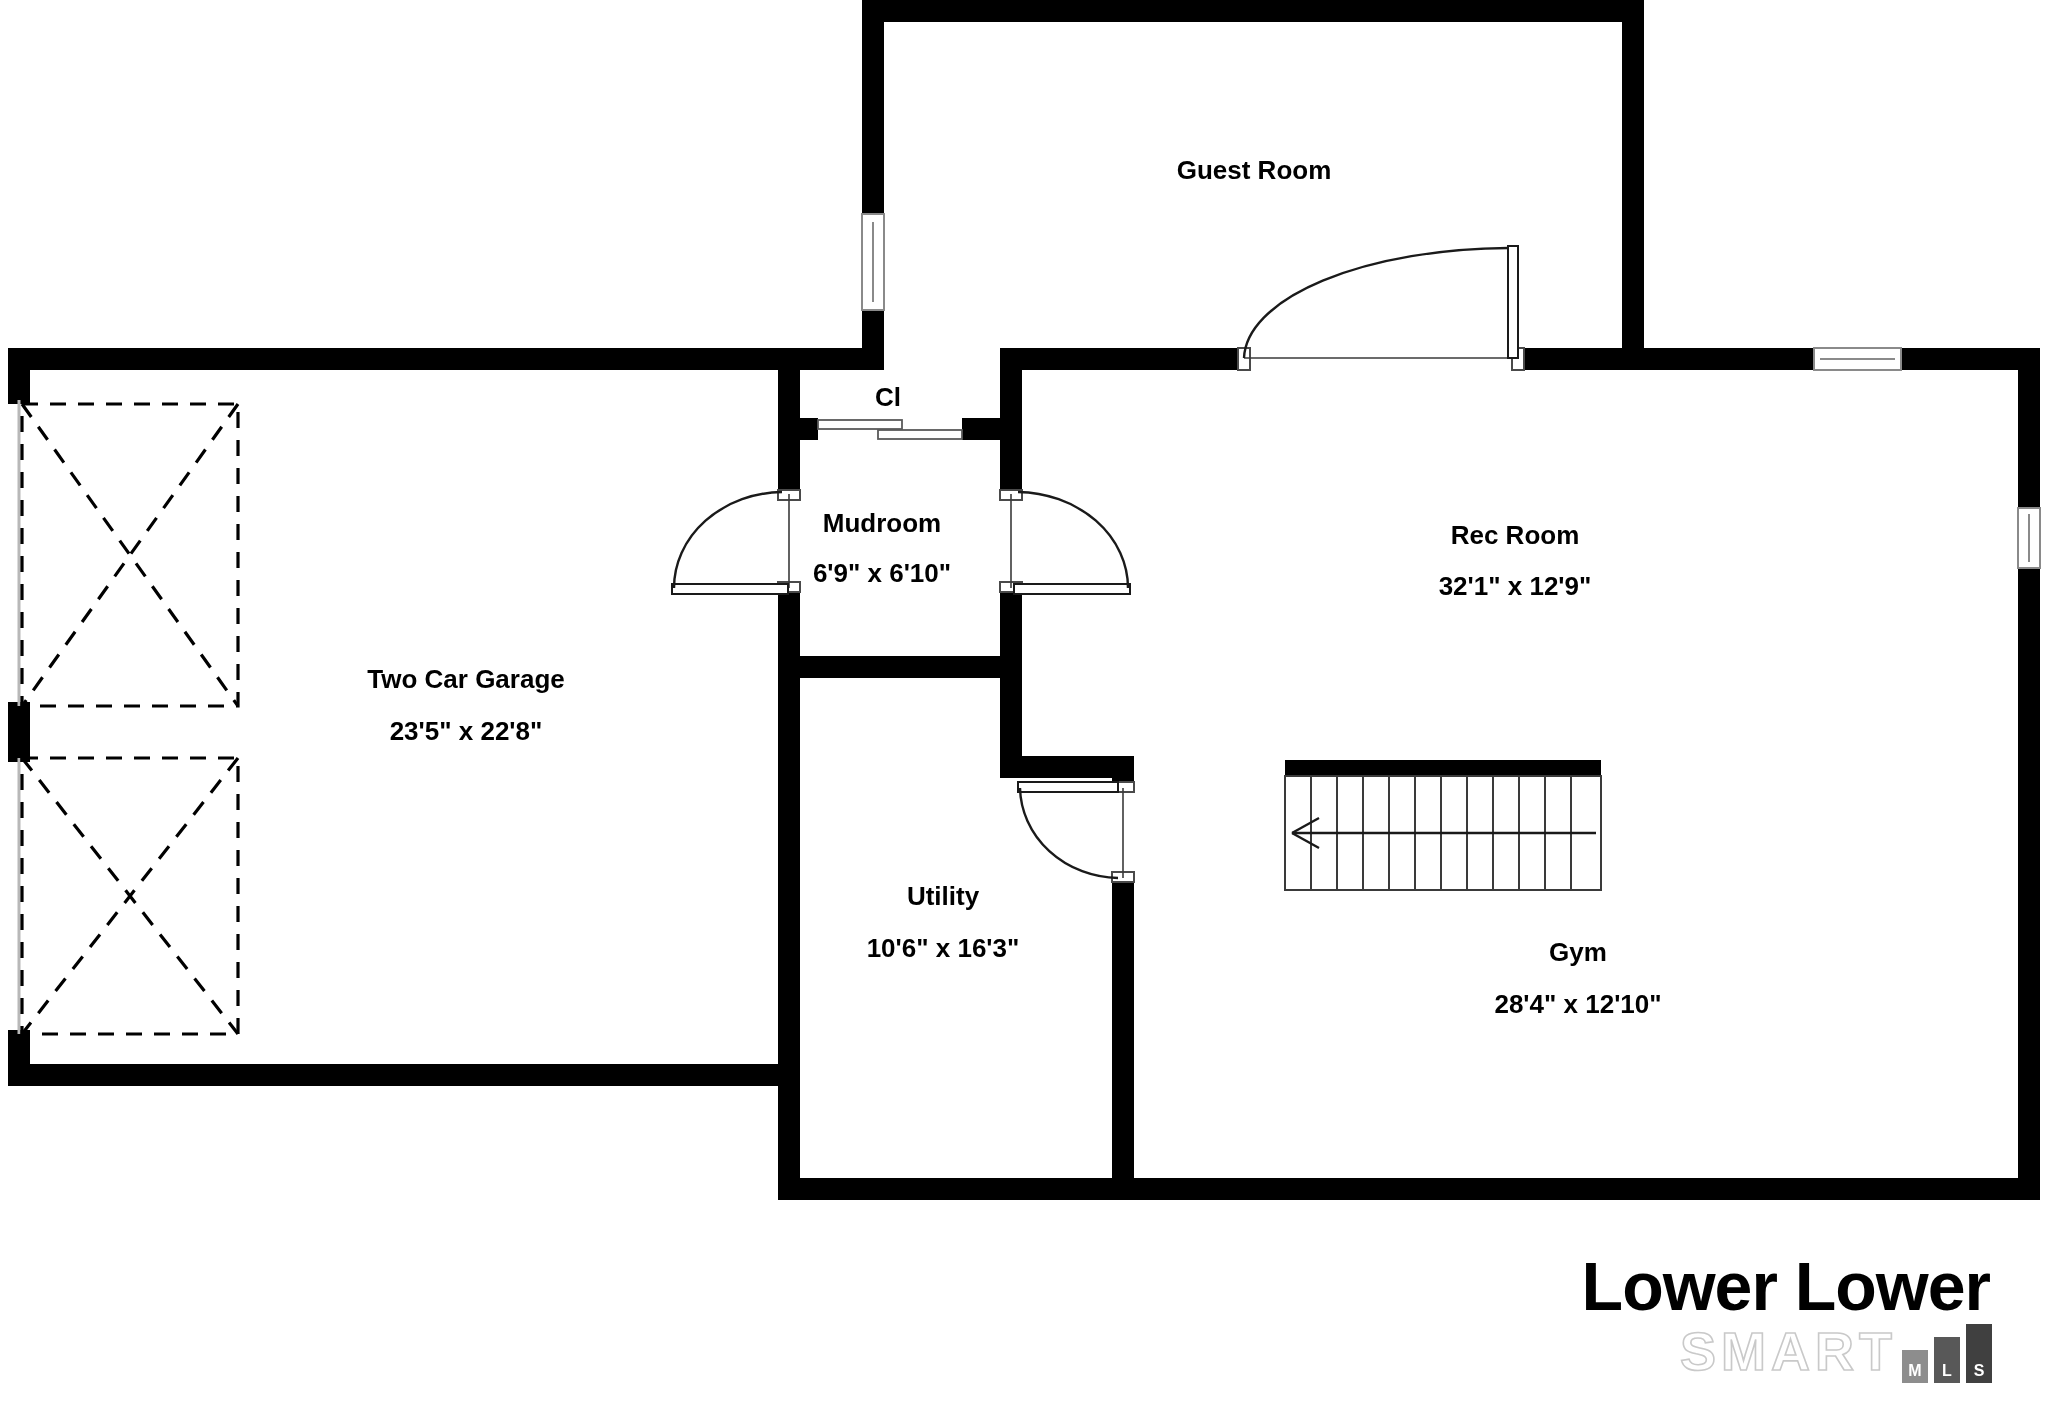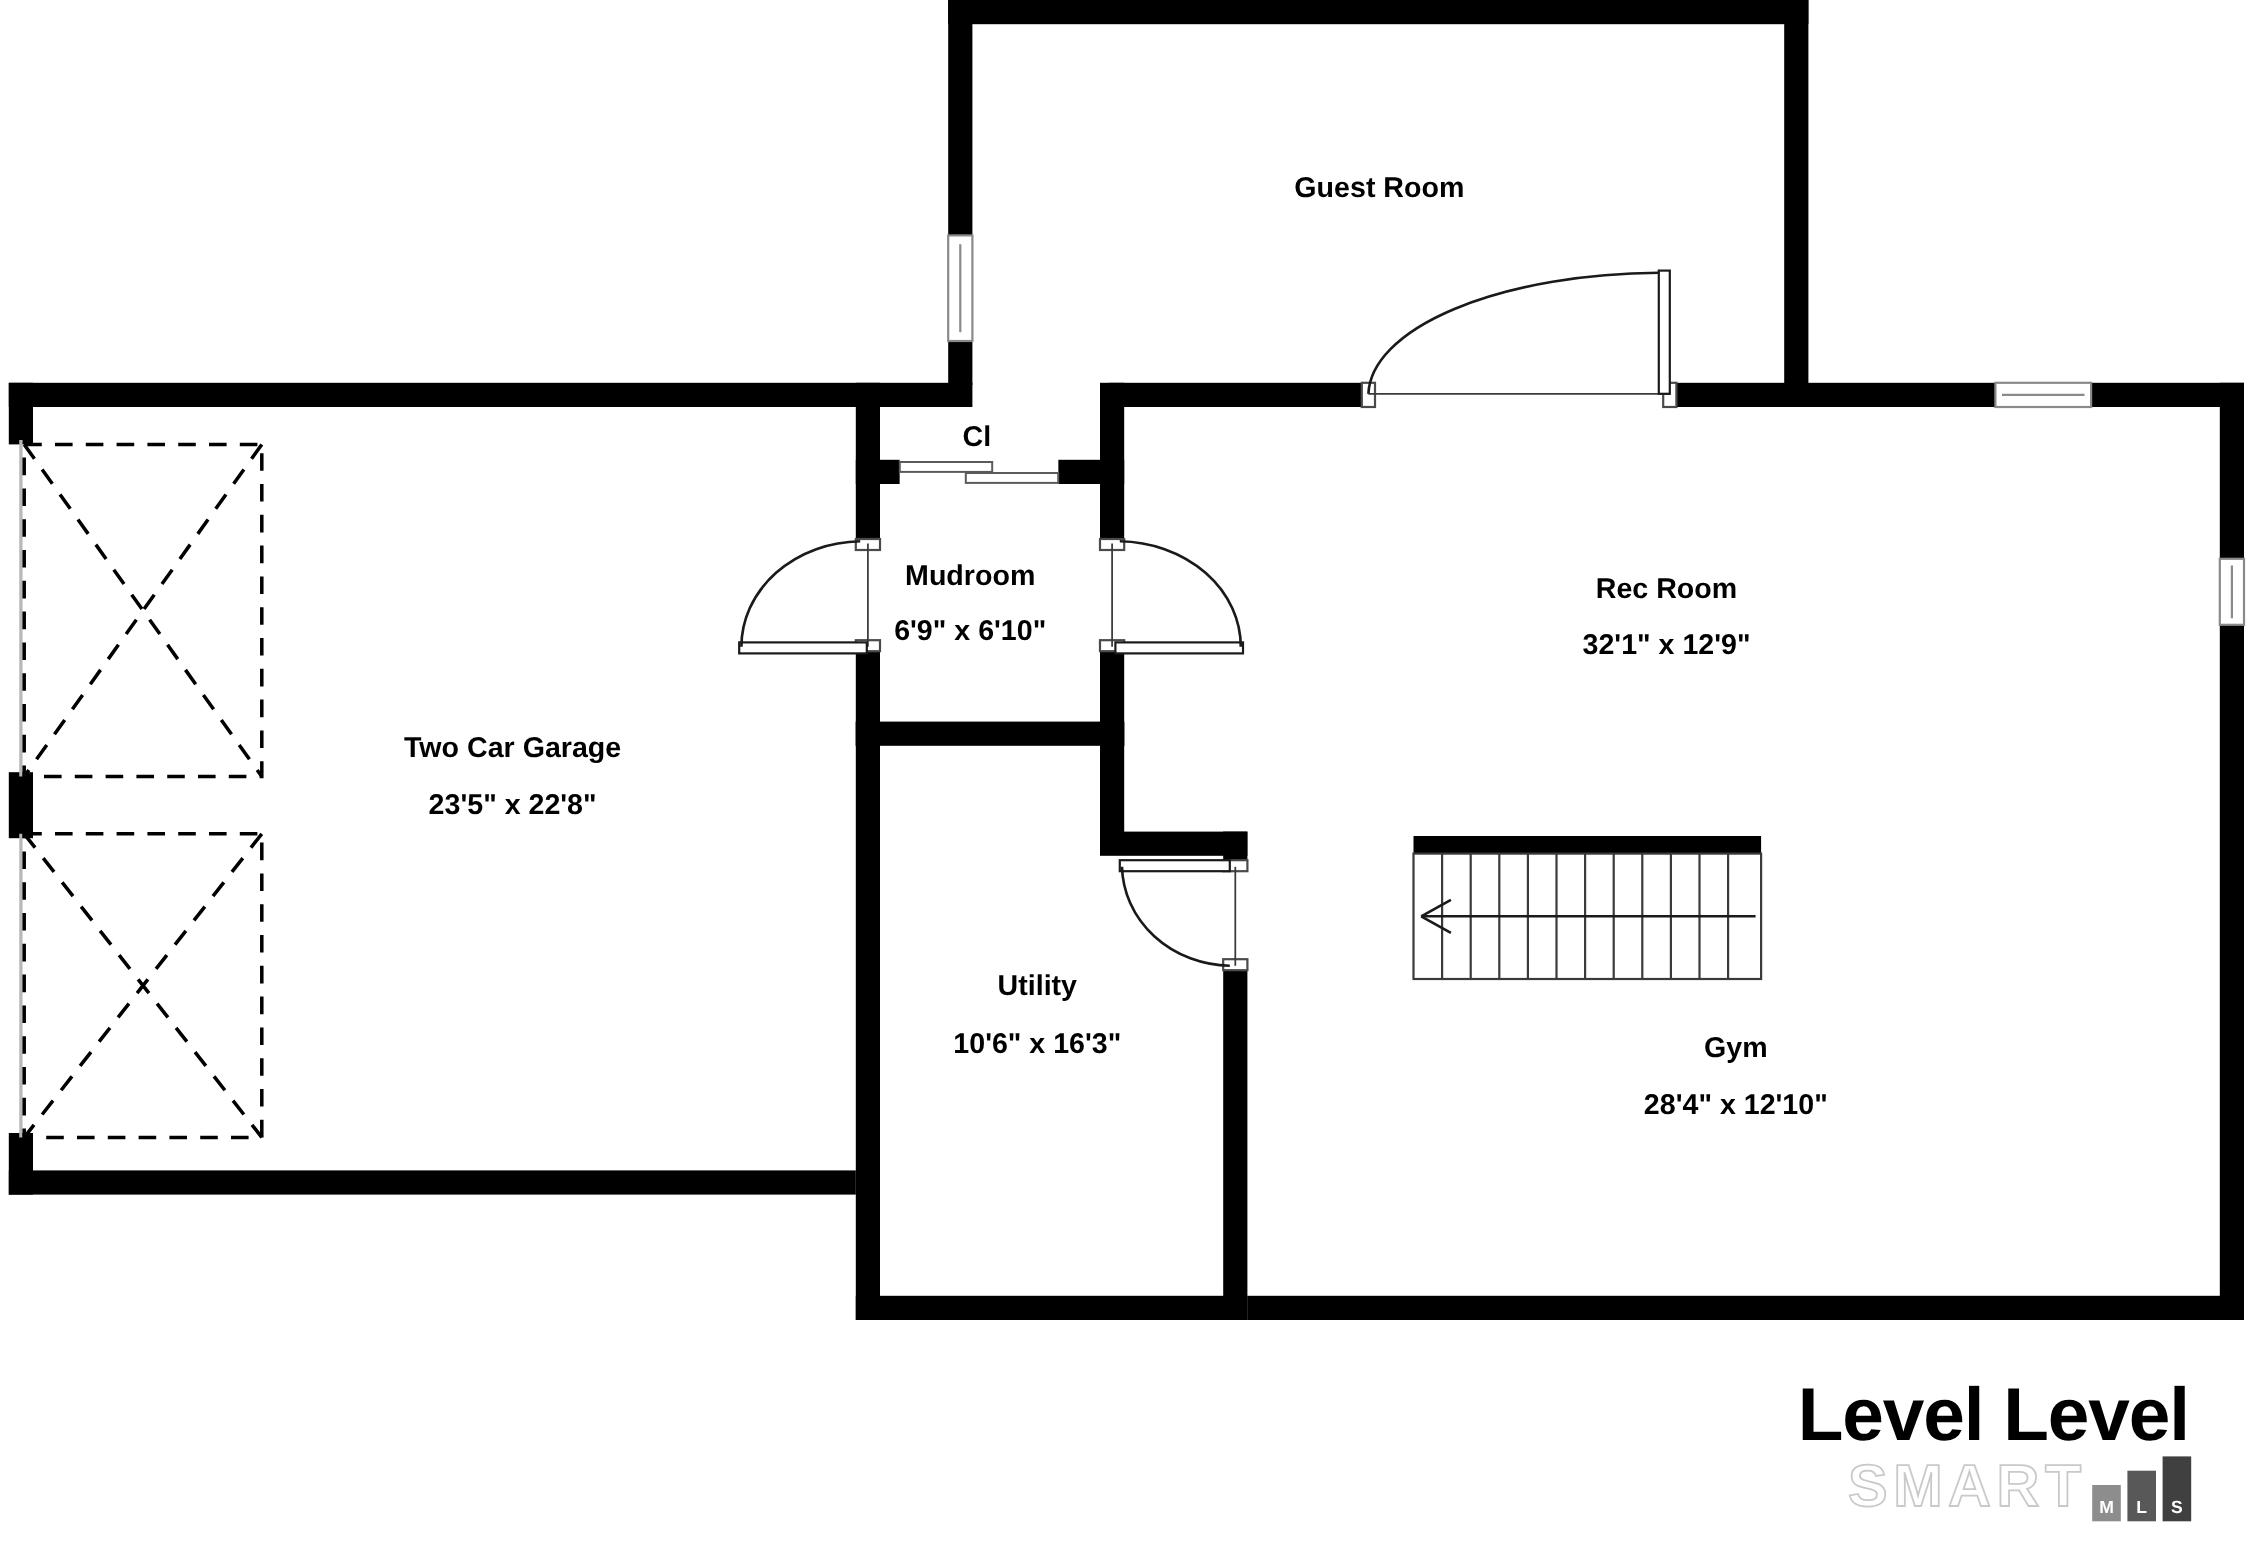--- a/index.html
+++ b/index.html
@@ -311,21 +311,21 @@
 
       <g>
         <text class="room-label-name" x="1578" y="954">Gym</text>
         <text class="room-label-dim" x="1578" y="1006">28'4" x 12'10"</text>
       </g>
 
     </g>
 
   </svg>
 
-  <div class="plan-title">Level Level</div>
+  <div class="plan-title">Lower Lower</div>
 
   <div class="brand-logo">
     <span class="brand-smart-word">SMART</span>
     <span class="mls-boxes">
       <span class="mls-box m">M</span>
       <span class="mls-box l">L</span>
       <span class="mls-box s">S</span>
     </span>
   </div>
 

